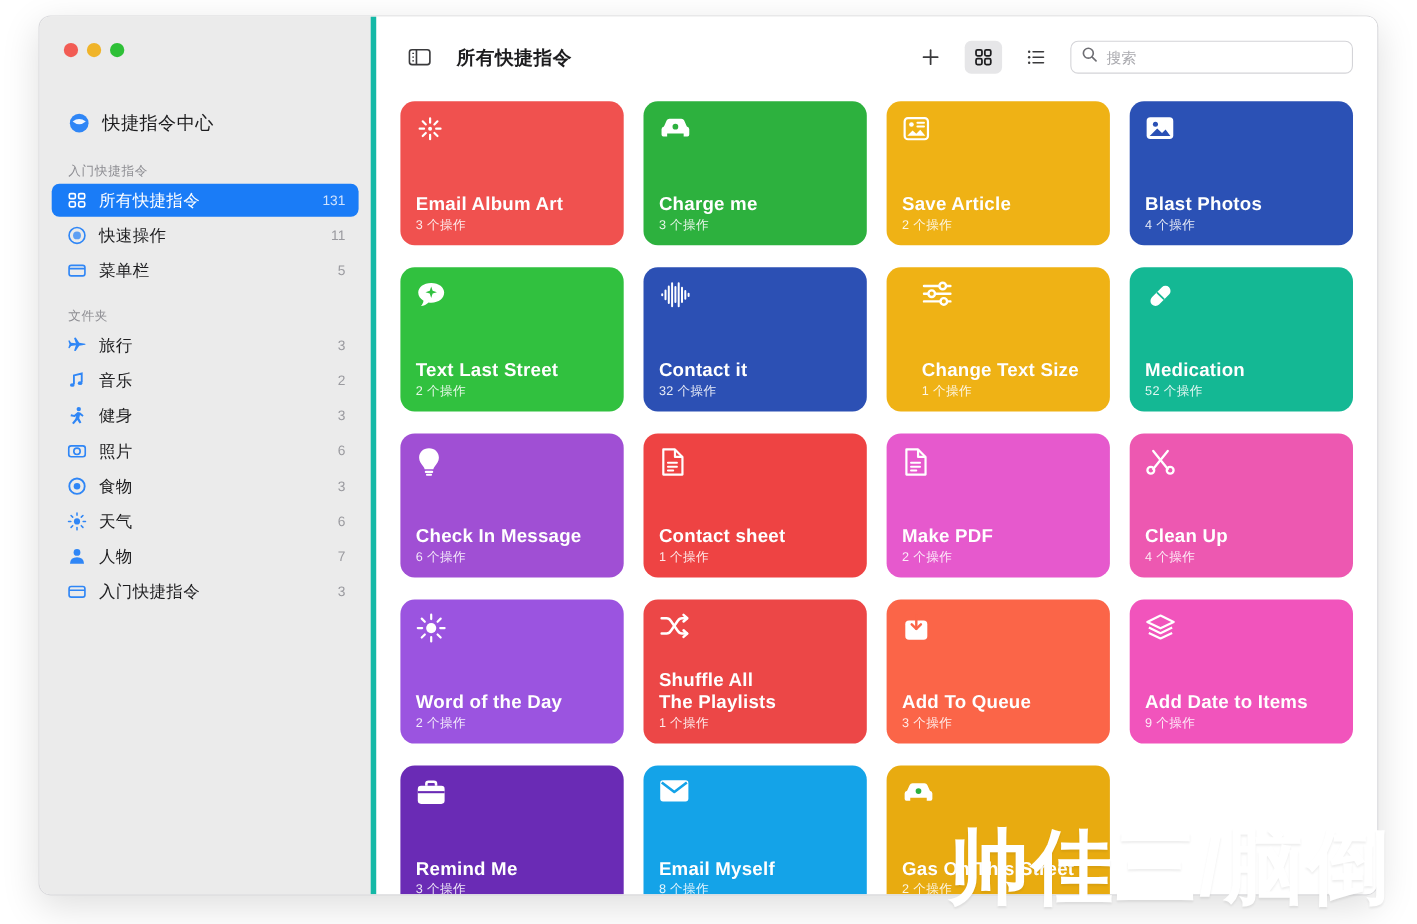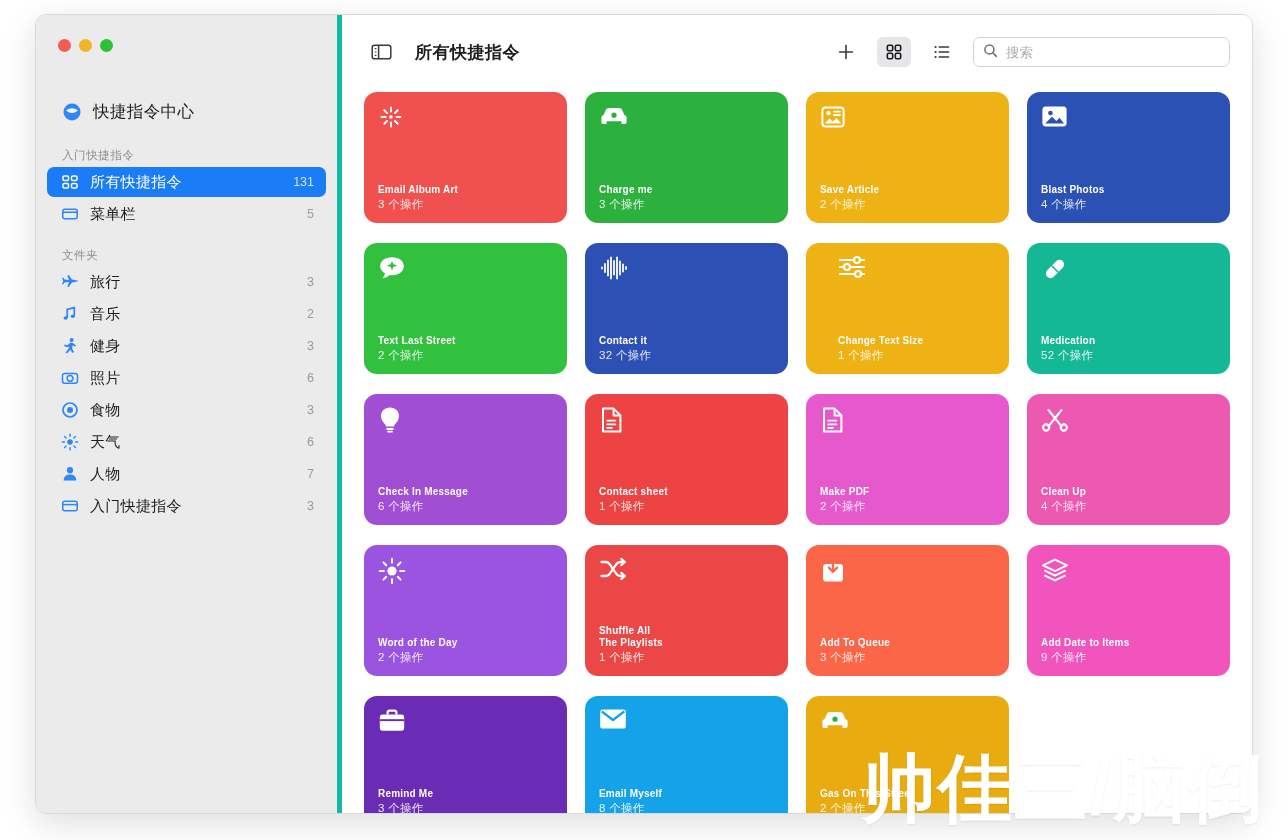--- a/index.html
+++ b/index.html
@@ -181,21 +181,21 @@
     cursor: default;
     overflow: hidden;
   }
   .card .card-ico {
     width: 30px; height: 30px;
     display: flex; align-items: flex-start;
   }
   .card .card-ico svg { display:block; }
   .card-text { display: flex; flex-direction: column; gap: 1px; }
   .card-title {
-    font-size: 10px;
+    font-size: 17px;
     font-weight: bold;
     line-height: 1.18;
     letter-spacing: .2px;
     text-shadow: 0 0 1px rgba(0,0,0,0.06);
   }
   .card-sub {
     font-size: 11.5px;
     opacity: .88;
     letter-spacing: .3px;
   }
@@ -247,20 +247,30 @@
             <rect x="2" y="3" width="5.5" height="4.6" rx="1.3"></rect>
             <rect x="10.5" y="3" width="5.5" height="4.6" rx="1.3"></rect>
             <rect x="2" y="10.4" width="5.5" height="4.6" rx="1.3"></rect>
             <rect x="10.5" y="10.4" width="5.5" height="4.6" rx="1.3"></rect>
           </svg>
         </span>
         <span class="lbl">所有快捷指令</span>
         <span class="cnt">131</span>
       </div>
 
+      <div class="side-item">
+        <span class="ico">
+          <svg width="18" height="18" viewBox="0 0 18 18">
+            <circle cx="9" cy="9" r="7.2" fill="none" stroke="#2f86f6" stroke-width="1.5"></circle>
+            <circle cx="9" cy="9" r="3.6" fill="#2f86f6" opacity="0.75"></circle>
+          </svg>
+        </span>
+        <span class="lbl">快速操作</span>
+        <span class="cnt">11</span>
+      </div>
 
       <div class="side-item">
         <span class="ico">
           <svg width="18" height="18" viewBox="0 0 18 18" fill="none" stroke="#2f86f6" stroke-width="1.5">
             <rect x="1.8" y="4.2" width="14.4" height="9.6" rx="2"></rect>
             <path d="M1.8 7.2 H16.2"></path>
           </svg>
         </span>
         <span class="lbl">菜单栏</span>
         <span class="cnt">5</span>

